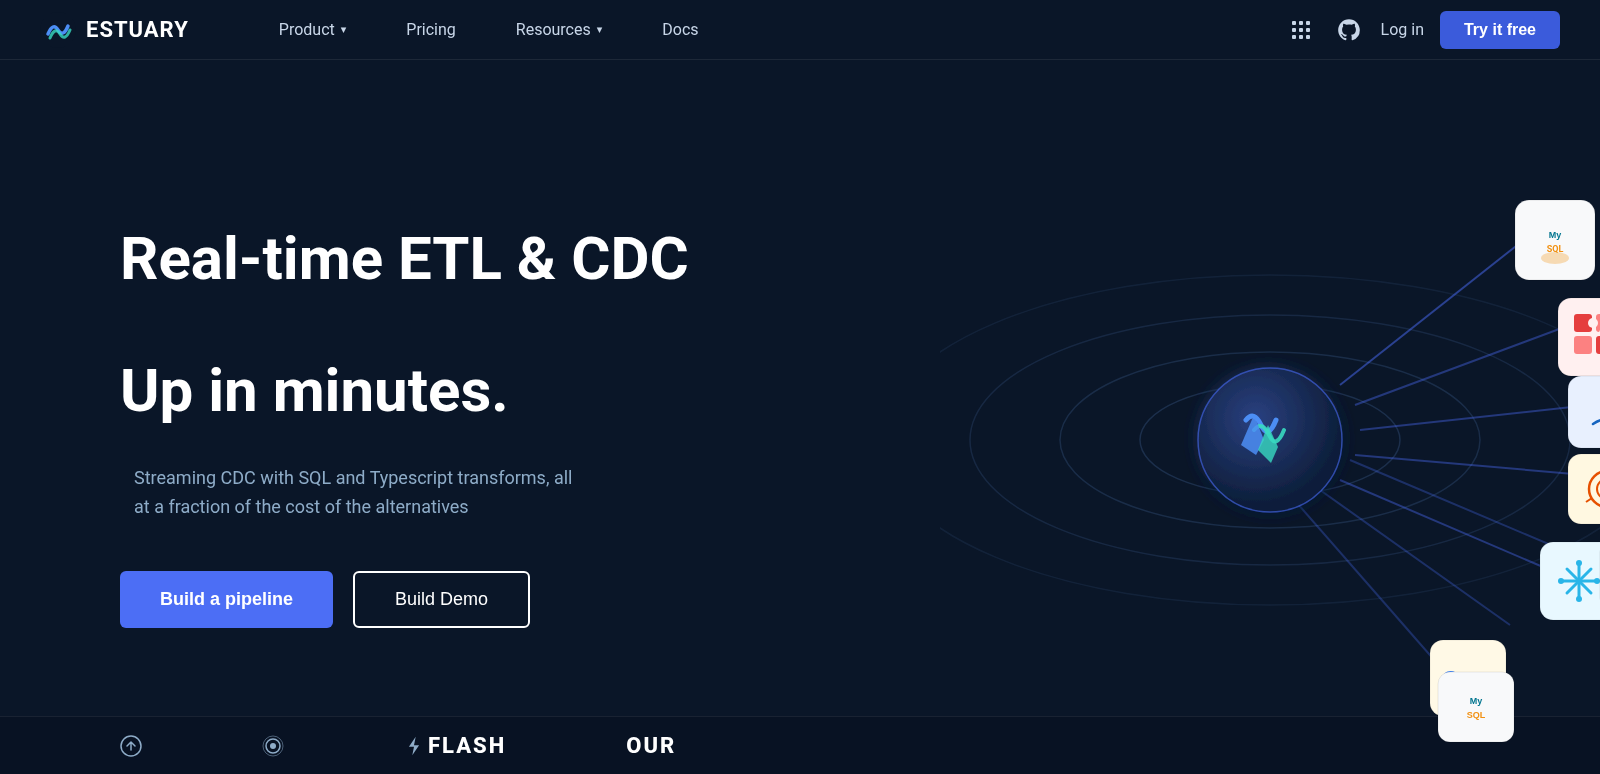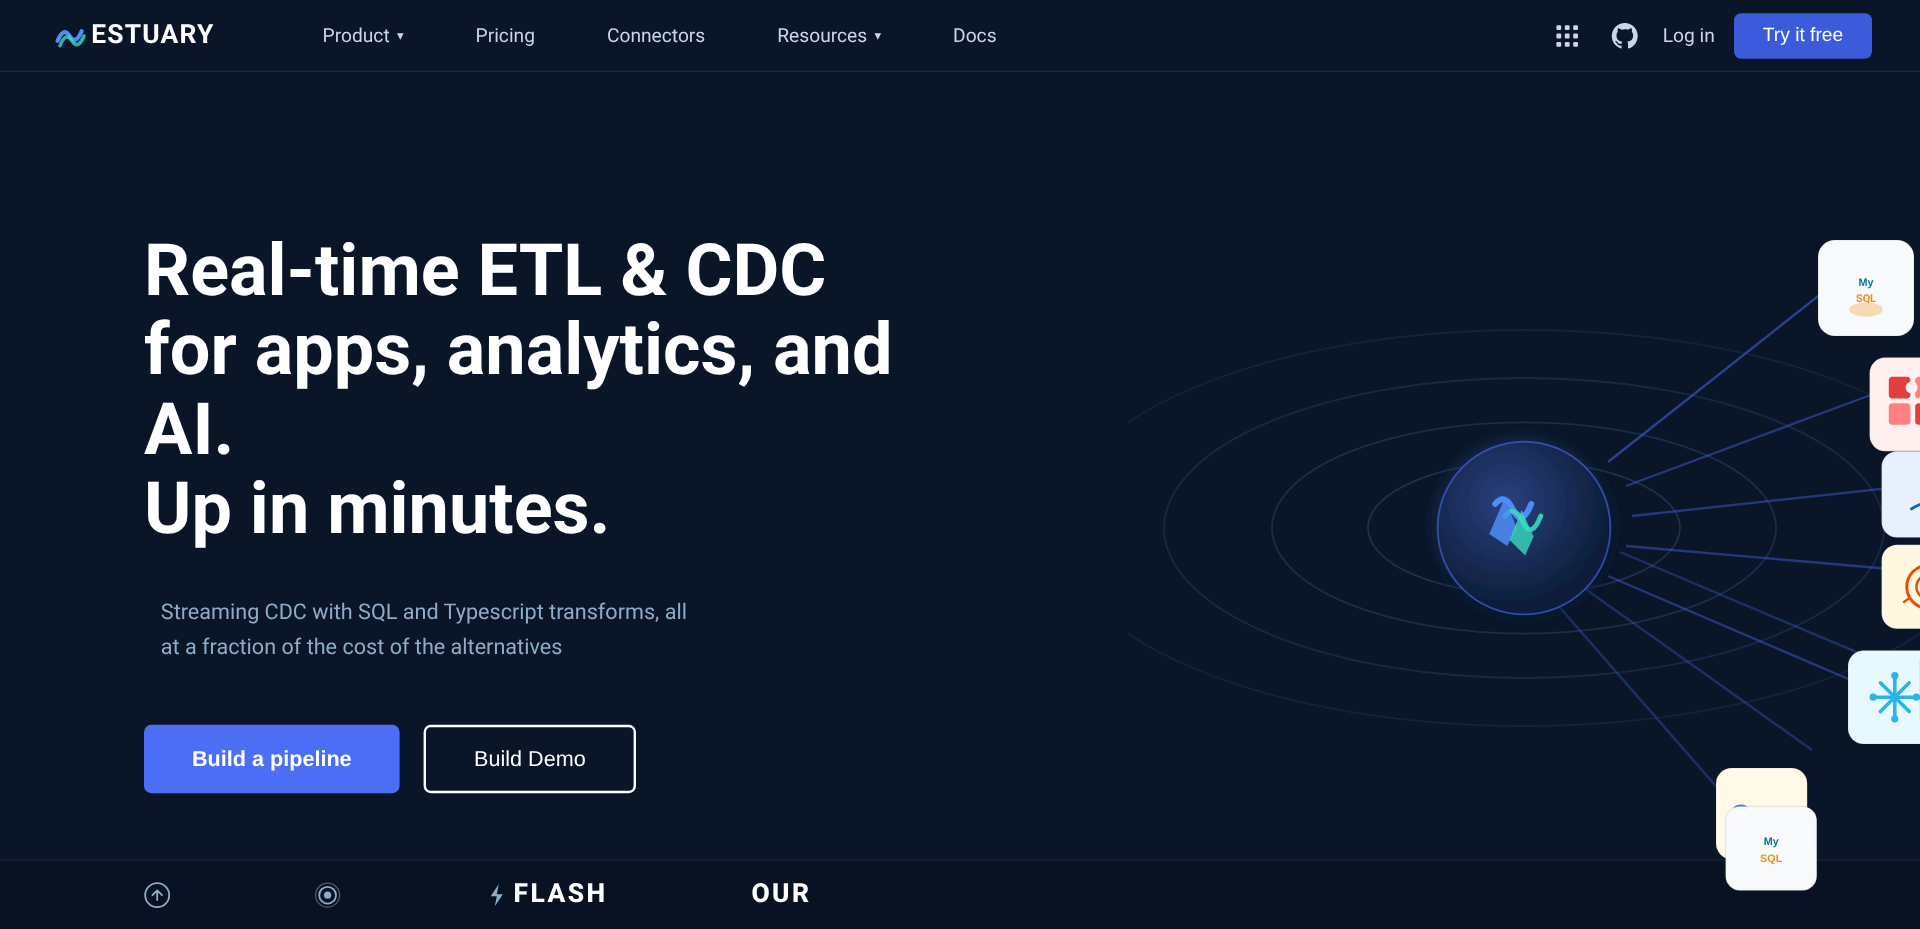--- a/index.html
+++ b/index.html
@@ -21,21 +21,21 @@
       height: 60px;
       background-color: #0a1628;
       border-bottom: 1px solid rgba(255,255,255,0.08);
       position: relative;
       z-index: 10;
     }
 
     .nav-logo {
       display: flex;
       align-items: center;
-      gap: 0;
+      gap: 10px;
       margin-right: 60px;
       text-decoration: none;
     }
 
     .logo-icon {
       width: 36px;
       height: 36px;
     }
 
     .logo-text {
@@ -94,21 +94,21 @@
       text-decoration: none;
     }
 
     .btn-try-free {
       background-color: #3b5bdb;
       color: #ffffff;
       border: none;
       border-radius: 6px;
       padding: 10px 24px;
       font-size: 16px;
-      font-weight: 400;
+      font-weight: 700;
       cursor: pointer;
       white-space: nowrap;
     }
 
     
     .hero {
       display: flex;
       align-items: center;
       padding: 60px 80px 40px 120px;
       min-height: 714px;
@@ -191,23 +191,20 @@
     <span class="logo-text">ESTUARY</span>
   </a>
 
   <div class="nav-links">
     <a class="nav-link" href="#">
       <span>Product</span>
       <span class="chevron-down">▾</span>
     </a>
     <a class="nav-link" href="#">
       <span>Pricing</span>
-    </a>
-    <a class="nav-link" href="#">
-      <span>Connectors</span>
     </a>
     <a class="nav-link" href="#">
       <span>Resources</span>
       <span class="chevron-down">▾</span>
     </a>
     <a class="nav-link" href="#">
       <span>Docs</span>
     </a>
   </div>
 
@@ -233,21 +230,21 @@
     </div>
     <a class="nav-login" href="#">Log in</a>
     <button class="btn-try-free">Try it free</button>
   </div>
 </nav>
 
 <div class="hero">
   <div class="hero-content">
     <h1 class="hero-title">
       <span>Real-time ETL &amp; CDC</span><br>
-      <span>for apps, analytics, and AI.</span><br>
+      <br>
       <span>Up in minutes.</span>
     </h1>
     <p class="hero-subtitle">Streaming CDC with SQL and Typescript transforms, all at a fraction of the cost of the alternatives</p>
     <div class="hero-buttons">
       <button class="btn-primary">Build a pipeline</button>
       <button class="btn-secondary">Build Demo</button>
     </div>
   </div>
 
   <div class="hero-visual">

